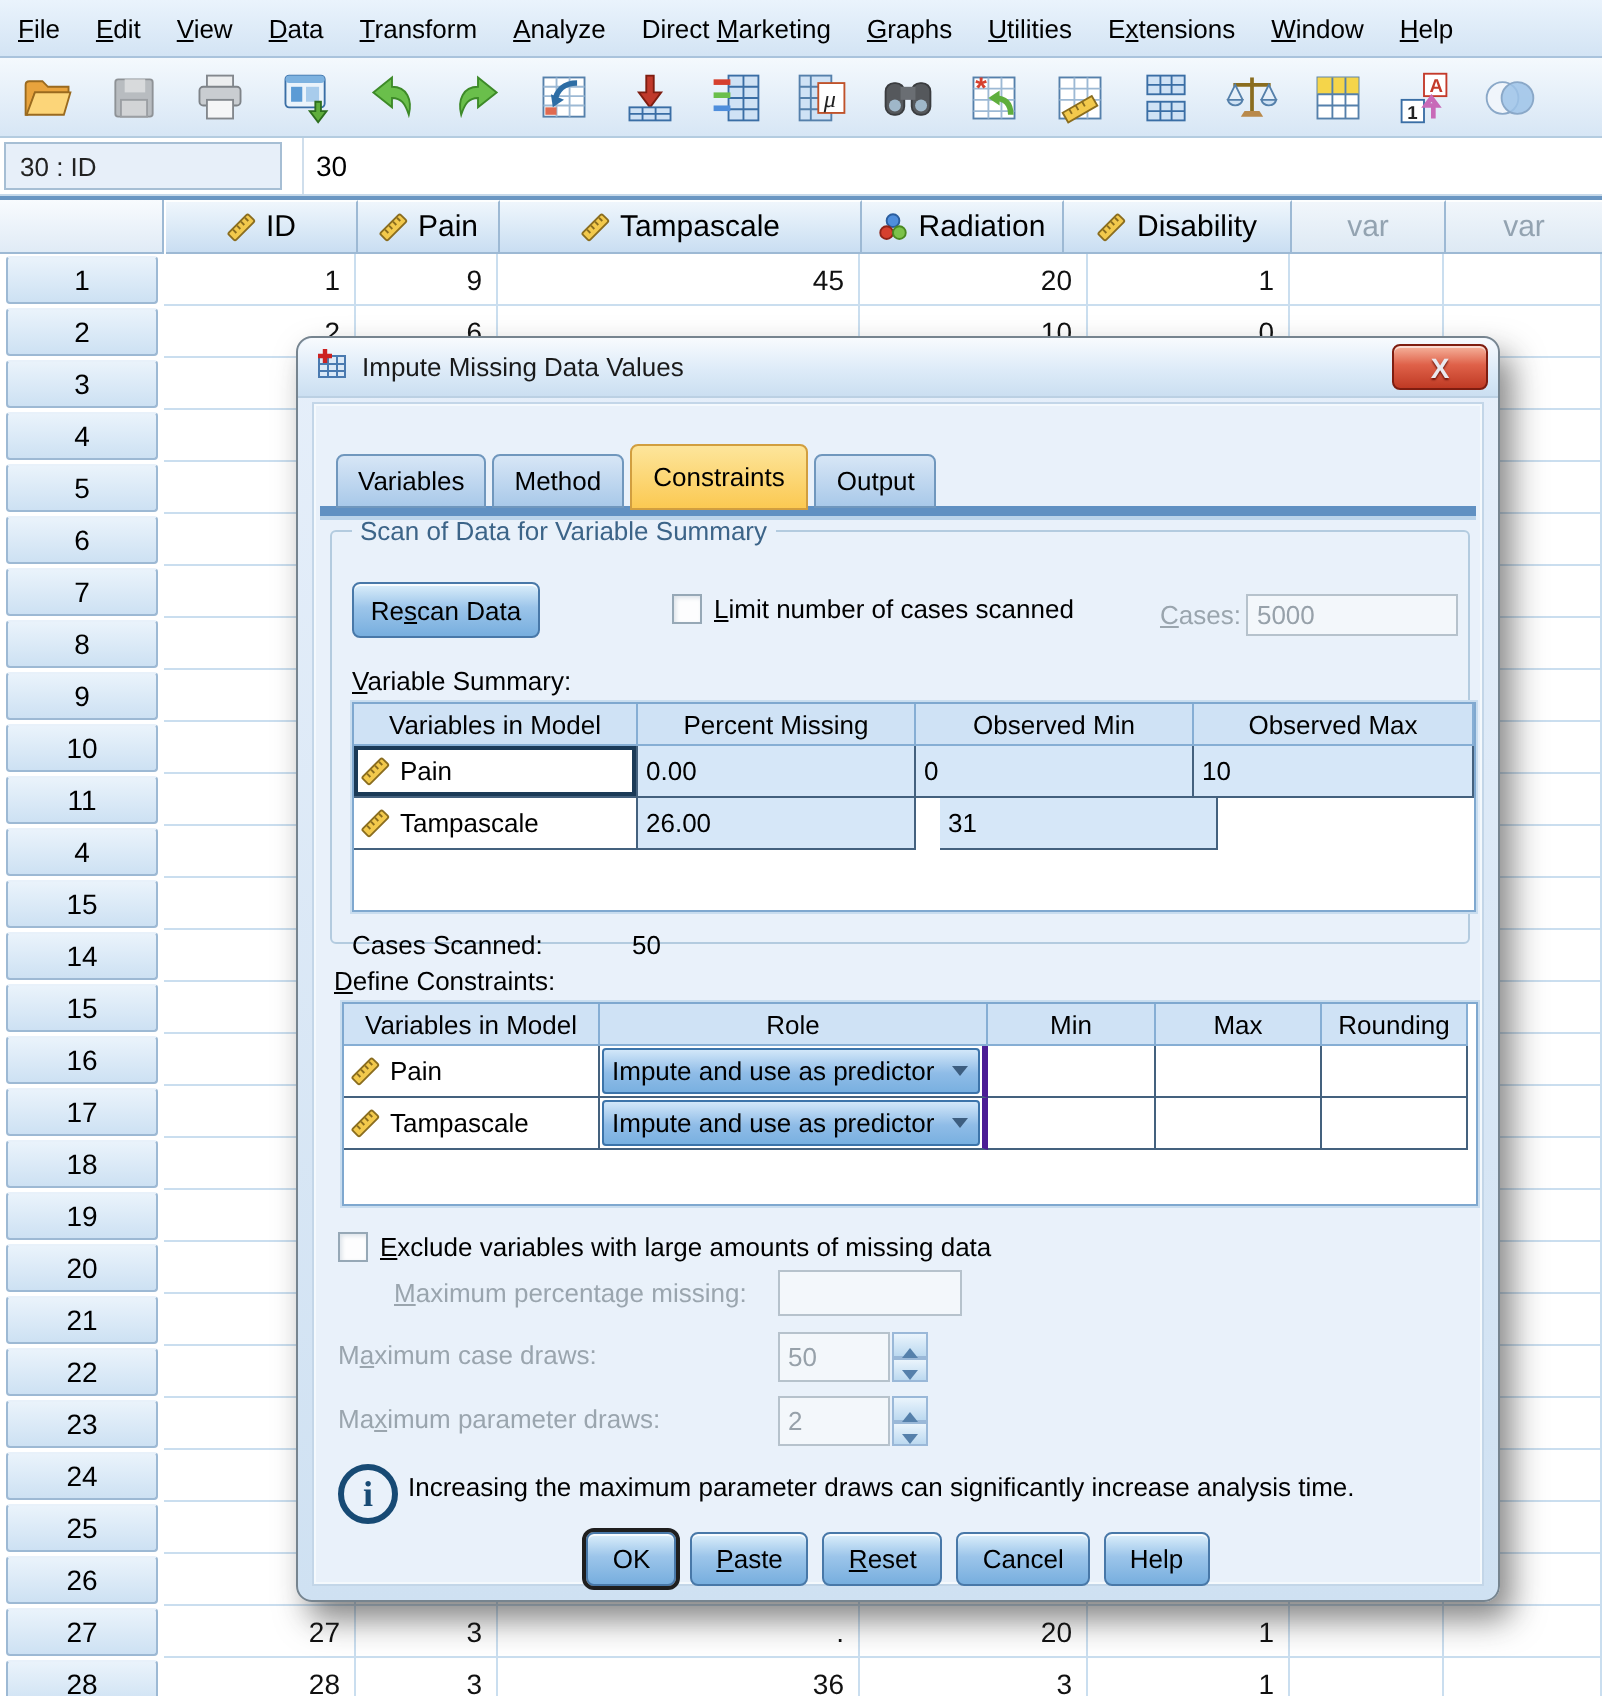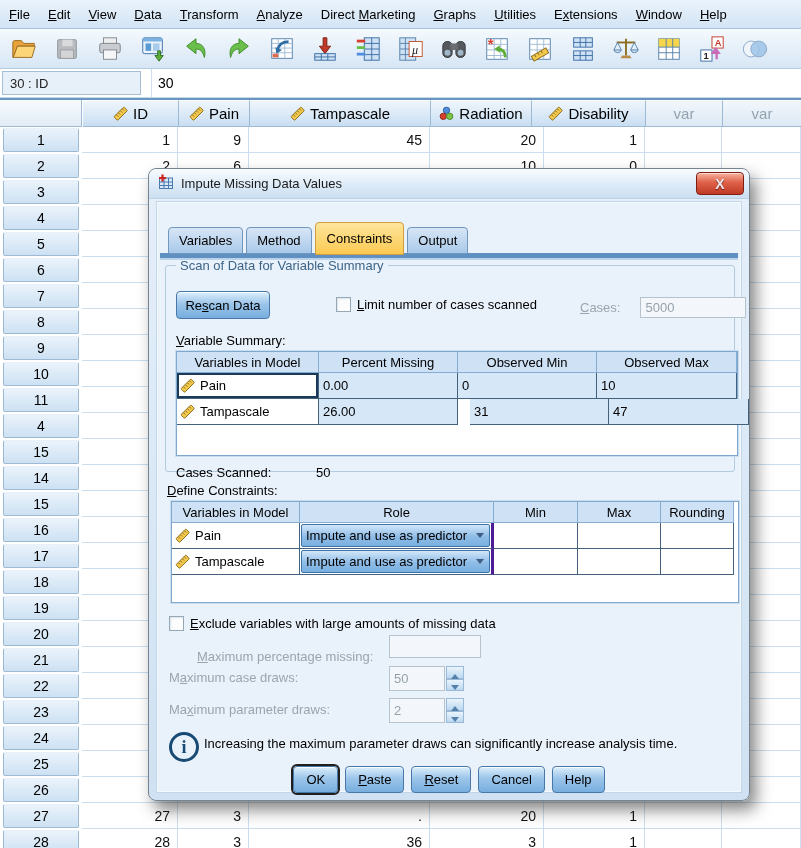--- a/index.html
+++ b/index.html
@@ -69,21 +69,21 @@
   fieldset.groupbox legend{margin-left:10px;padding:0 4px;color:#3c6488;font-size:13px}
 
   .btn{background:linear-gradient(#dceffb,#9cc5ea 45%,#77aede);border:1px solid #4878a8;border-radius:4px;
        font-size:13px;color:#000;font-family:inherit;box-shadow:inset 0 1px 0 rgba(255,255,255,.8);cursor:default}
   #rescan{position:absolute;left:10px;top:18px;width:94px;height:28px}
 
   .cb{width:13px;height:13px;flex:none;background:#fdfdfe;border:1px solid #96a8b6;
       box-shadow:inset 1px 1px 2px #dbe2e8}
   .hrow{display:flex;align-items:center;gap:6px}
   #limit-row{position:absolute;left:170px;top:24px}
-  #cases-row{position:absolute;left:414px;top:24px;color:#9aa5ae;gap:20px}
+  #cases-row{position:absolute;left:414px;top:24px;color:#9aa5ae;gap:3px}
   .dfield{background:#f3f7fb;border:1px solid #b6c2cc;color:#97a1aa;font-size:13px;font-family:inherit;
           padding:0 0 0 4px;box-sizing:border-box}
   #cases-field{width:106px;height:21px}
 
   #vs-label{position:absolute;left:10px;top:60px}
   .stable{position:absolute;background:#fff;border:1px solid #7fa8cf;box-shadow:0 0 0 1px #c9ddef}
   #vstable{left:10px;top:78px;width:560px;height:103px}
   .trow{display:flex}
   .th{box-sizing:border-box;flex:none;background:#cfe2f5;border-right:1px solid #86aed4;border-bottom:1px solid #86aed4;
       height:21px;display:flex;align-items:center;justify-content:center;font-size:13px}
@@ -100,21 +100,21 @@
   .dd{flex:1;margin:1px;height:21px;background:linear-gradient(#d2e7f9,#8fbce7 55%,#79b0e0);
       border:1px solid #3c74aa;border-radius:2px;display:flex;align-items:center;
       padding:0 16px 0 4px;font-size:13px;position:relative;white-space:nowrap;overflow:hidden}
   .dd::after{content:"";position:absolute;right:5px;top:8px;border:4px solid transparent;border-top:5px solid #3d5e80}
   .rolecell{box-sizing:border-box;flex:none;border-right:3px solid #4c1d95;border-bottom:1px solid #44617e;
             height:26px;display:flex;background:#fff}
   .emptycell{box-sizing:border-box;flex:none;background:#fff;border-right:1px solid #44617e;border-bottom:1px solid #44617e;height:26px}
 
   #exclude-row{position:absolute;left:12px;top:414px}
   .gray{color:#9aa5ae}
-  #maxpct-label{position:absolute;left:40px;top:447px}
+  #maxpct-label{position:absolute;left:40px;top:437px}
   #maxpct-field{position:absolute;left:232px;top:433px;width:92px;height:23px}
   #maxcase-label{position:absolute;left:12px;top:468px}
   #maxcase-field{position:absolute;left:232px;top:464px;width:56px;height:25px}
   #maxparam-label{position:absolute;left:12px;top:500px}
   #maxparam-field{position:absolute;left:232px;top:496px;width:56px;height:25px}
   .spin{position:absolute;width:18px;height:25px;display:flex;flex-direction:column}
   #spin-case{left:289px;top:464px} #spin-param{left:289px;top:496px}
   .spin .sb{flex:1;background:linear-gradient(#eaf4fc,#bcd9f0);border:1px solid #9ab8d8;position:relative}
   .spin .sb.up::after{content:"";position:absolute;left:4px;top:3px;border:4px solid transparent;border-bottom:5px solid #5580ab}
   .spin .sb.dn::after{content:"";position:absolute;left:4px;top:5px;border:4px solid transparent;border-top:5px solid #5580ab}
@@ -693,21 +693,20 @@
                 <svg width="15" height="15" viewBox="0 0 16 16">
                   <g transform="rotate(-45 8 8)">
                     <rect x="0.5" y="5.5" width="15" height="5.5" rx="1" fill="#f2c94c" stroke="#8a6d1f"></rect>
                     <path d="M4 6v2.5M7 6v2.5M10 6v2.5M13 6v2.5" stroke="#8a6d1f"></path>
                   </g>
                 </svg>
                 <span>Tampascale</span>
               </div>
               <div class="tdv" style="width: 139px;">26.00</div>
               <div class="tdv" style="width: 139px; margin-left: 12px;">31</div>
-              <div class="tdv" style="width: 140px;">47</div>
             </div>
           </div>
         <span id="cs-row">Cases Scanned:</span>
         <span id="cs-value">50</span>
       </fieldset>
 
       <span id="dc-label"><u>D</u>efine Constraints:</span>
       <div class="stable" id="dctable">
           <div class="trow">
             <div class="th" style="width: 128px;">Variables in Model</div>

